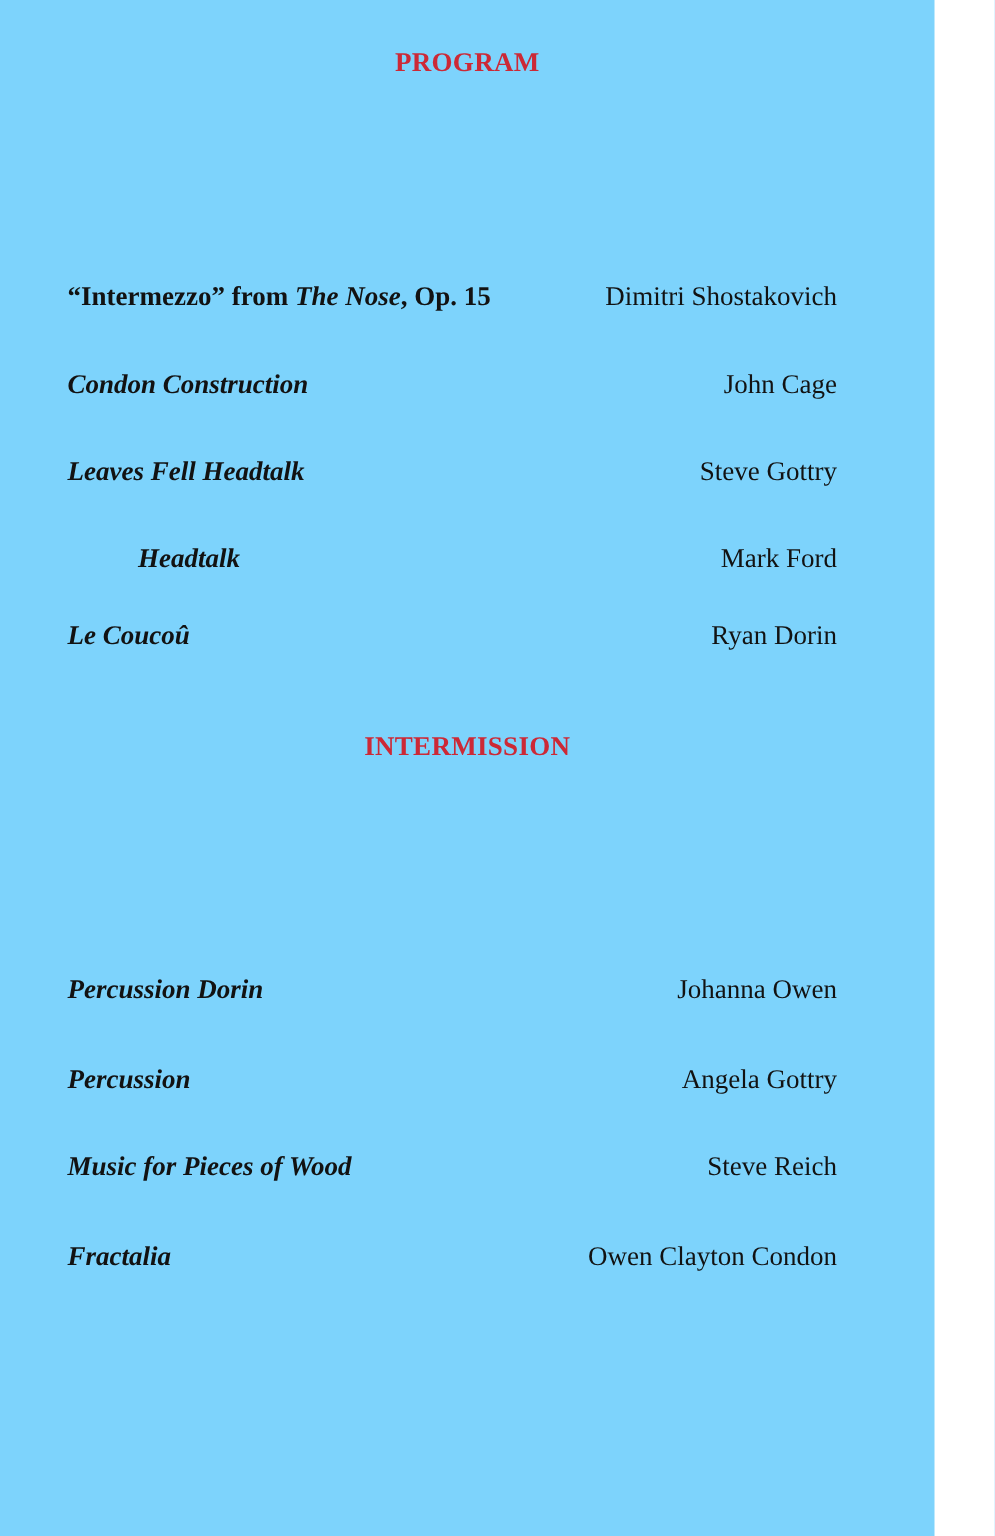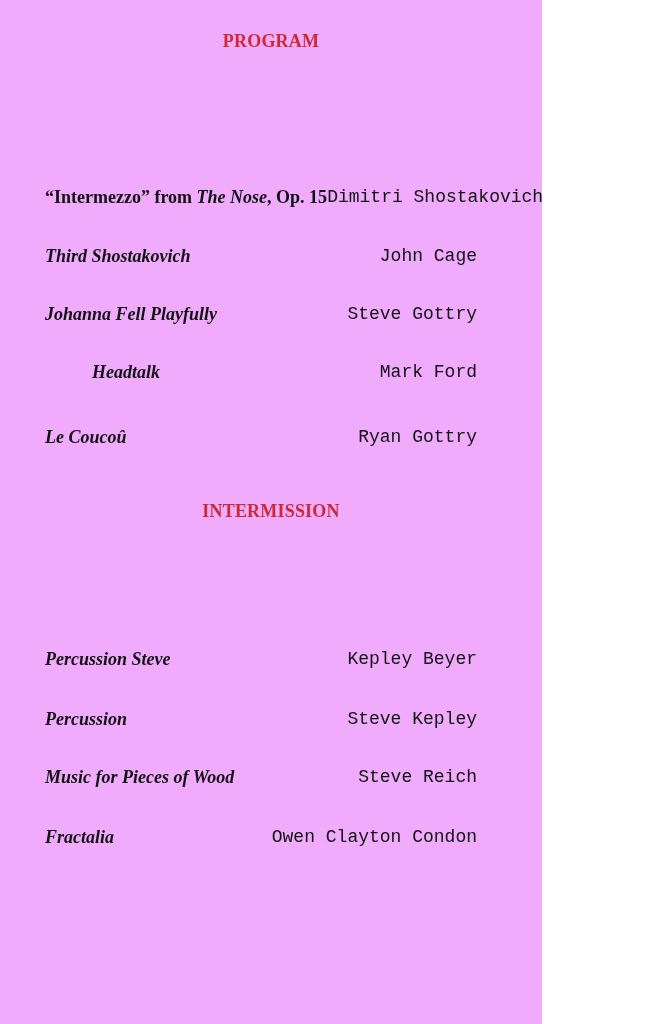--- a/index.html
+++ b/index.html
@@ -1,105 +1,105 @@
 <!DOCTYPE html>
 <html style="--accent: #CC2936;"><head>
 <meta charset="utf-8">
 <style>
   html, body { margin: 0; padding: 0; background: #ffffff; }
   .page {
     position: relative;
-    width: 542px;
+    width: 623px;
     height: 1024px;
-    background: #f0abfc;
+    background: #7dd3fc;
     font-family: "Liberation Serif", "DejaVu Serif", serif;
     color: #121212;
     overflow: hidden;
   }
   .heading {
     position: absolute;
     left: 0;
     right: 0;
     text-align: center;
     font-size: 18px;
     line-height: 22px;
     font-weight: bold;
     color: var(--accent, #CC2936);
     letter-spacing: 0.2px;
   }
   .heading-program    { top: 30px; }
-  .heading-intermission { top: 500px; }
+  .heading-intermission { top: 486px; }
   .row {
     position: absolute;
     left: 45px;
     right: 65px;
     display: flex;
     justify-content: space-between;
     align-items: flex-start;
     font-size: 18px;
     line-height: 22px;
   }
   .title { font-weight: bold; white-space: nowrap; }
   .title .t-it { font-style: italic; }
   .title .t-up { font-style: normal; }
-  .composer { font-weight: normal; white-space: nowrap; font-family: Liberation Mono, monospace; }
+  .composer { font-weight: normal; white-space: nowrap; }
   
   .r1 { top: 186px; }
   .r2 { top: 245px; }
   .r3 { top: 303px; }
   .r4 { top: 361px; margin-left: 47px; }
-  .r5 { top: 426px; }
+  .r5 { top: 412px; }
   
   .r6 { top: 648px; }
   .r7 { top: 708px; }
   .r8 { top: 766px; }
   .r9 { top: 826px; }
 </style>
 </head>
 <body>
 
 <div class="page">
 
   <div class="heading heading-program">PROGRAM</div>
 
   <div class="row r1">
     <span class="title"><span class="t-up">“Intermezzo” from </span><span class="t-it">The Nose</span><span class="t-up">, Op. 15</span></span>
     <span class="composer">Dimitri Shostakovich</span>
   </div>
 
   <div class="row r2">
-    <span class="title"><span class="t-up"></span><span class="t-it">Third Shostakovich</span><span class="t-up"></span></span>
+    <span class="title"><span class="t-up"></span><span class="t-it">Condon Construction</span><span class="t-up"></span></span>
     <span class="composer">John Cage</span>
   </div>
 
   <div class="row r3">
-    <span class="title"><span class="t-up"></span><span class="t-it">Johanna Fell Playfully</span><span class="t-up"></span></span>
+    <span class="title"><span class="t-up"></span><span class="t-it">Leaves Fell Headtalk</span><span class="t-up"></span></span>
     <span class="composer">Steve Gottry</span>
   </div>
 
   <div class="row r4">
     <span class="title"><span class="t-up"></span><span class="t-it">Headtalk</span><span class="t-up"></span></span>
     <span class="composer">Mark Ford</span>
   </div>
 
   <div class="row r5">
     <span class="title"><span class="t-up"></span><span class="t-it">Le Coucoû</span><span class="t-up"></span></span>
-    <span class="composer">Ryan Gottry</span>
+    <span class="composer">Ryan Dorin</span>
   </div>
 
   <div class="heading heading-intermission">INTERMISSION</div>
 
   <div class="row r6">
-    <span class="title"><span class="t-up"></span><span class="t-it">Percussion Steve</span><span class="t-up"></span></span>
-    <span class="composer">Kepley Beyer</span>
+    <span class="title"><span class="t-up"></span><span class="t-it">Percussion Dorin</span><span class="t-up"></span></span>
+    <span class="composer">Johanna Owen</span>
   </div>
 
   <div class="row r7">
     <span class="title"><span class="t-up"></span><span class="t-it">Percussion</span><span class="t-up"></span></span>
-    <span class="composer">Steve Kepley</span>
+    <span class="composer">Angela Gottry</span>
   </div>
 
   <div class="row r8">
     <span class="title"><span class="t-up"></span><span class="t-it">Music for Pieces of Wood</span><span class="t-up"></span></span>
     <span class="composer">Steve Reich</span>
   </div>
 
   <div class="row r9">
     <span class="title"><span class="t-up"></span><span class="t-it">Fractalia</span><span class="t-up"></span></span>
     <span class="composer">Owen Clayton Condon</span>

